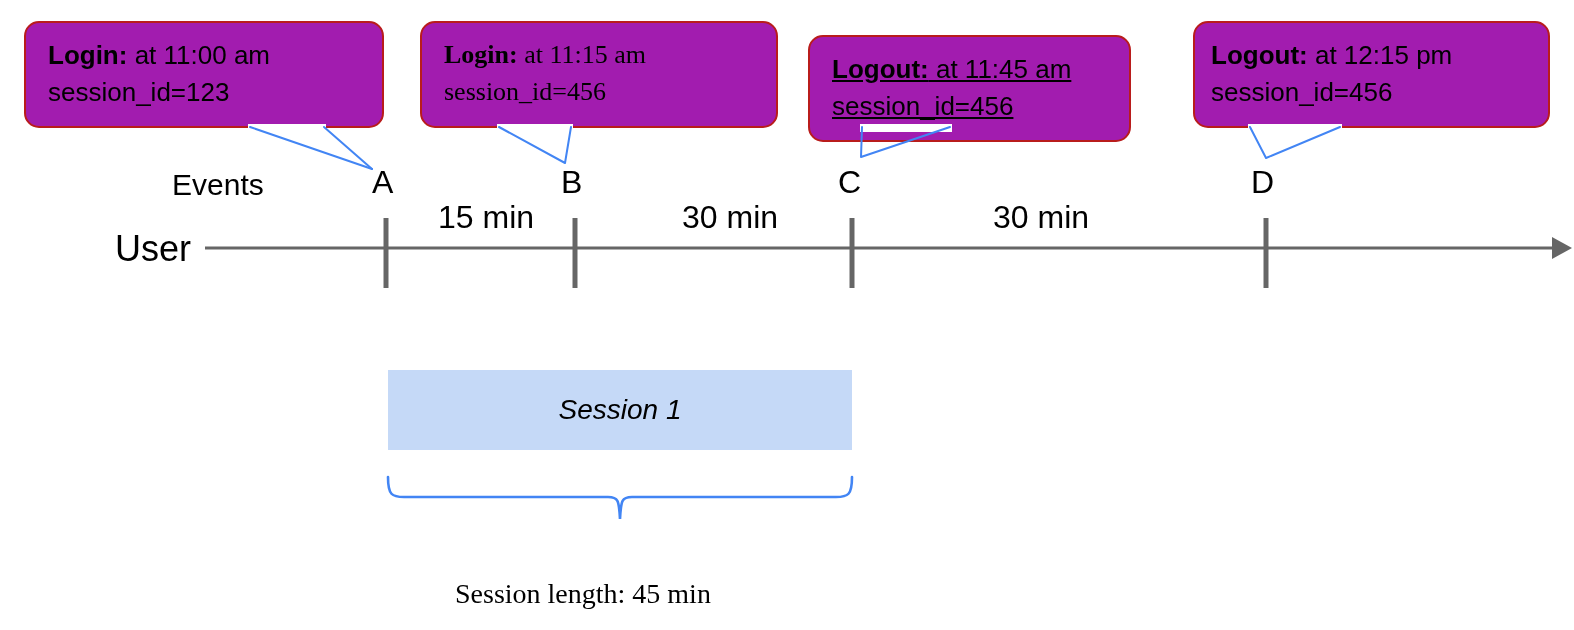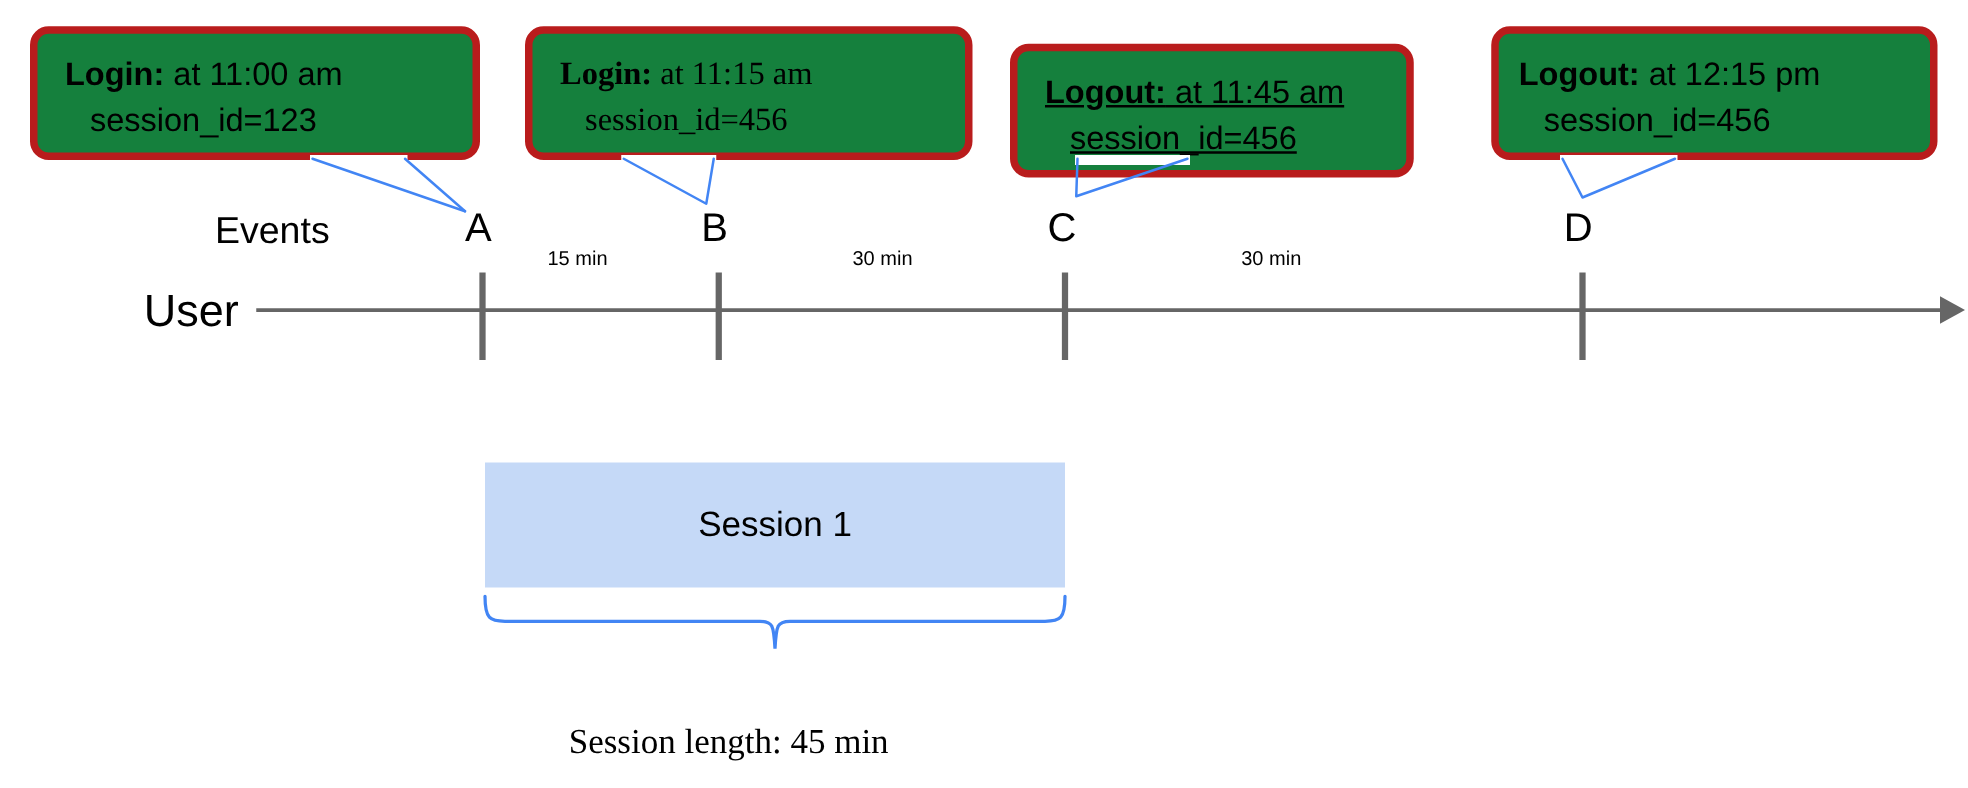--- a/index.html
+++ b/index.html
@@ -13,35 +13,34 @@
     height: 630px;
     background: #ffffff;
     font-family: "Liberation Sans", sans-serif;
     overflow: hidden;
   }
 
   
   .callout {
     position: absolute;
     box-sizing: border-box;
-    border: 6px solid #b91c1c;
+    border: 2px solid #b91c1c;
     border-radius: 15px;
-    background: #15803d;
+    background: #a21caf;
     padding: 14px 20px 0 22px;
     font-size: 26px;
     line-height: 1.42;
     color: #000000;
     white-space: nowrap;
   }
   .callout .evt {
     font-weight: bold;
   }
   .callout .ln2 {
     display: block;
-    margin-left: 20px;
   }
 
   
   .overlay {
     position: absolute;
     left: 0;
     top: 0;
     width: 1574px;
     height: 630px;
     pointer-events: none;
@@ -57,21 +56,21 @@
     font-size: 30px;
   }
   .axis-row-label-user {
     font-size: 36px;
     margin-left: 23px;
   }
   .tick-label {
     font-size: 32px;
   }
   .interval-label {
-    font-size: 16px;
+    font-size: 32px;
   }
 
   
   .session-bar {
     position: absolute;
     background: #c5d9f7;
     display: flex;
     align-items: center;
     justify-content: center;
     font-size: 28px;
@@ -161,19 +160,19 @@
 
   <div class="lbl tick-label" style="left:372px; top:164px;">A</div>
   <div class="lbl tick-label" style="left:561px; top:164px;">B</div>
   <div class="lbl tick-label" style="left:838px; top:164px;">C</div>
   <div class="lbl tick-label" style="left:1251px; top:164px;">D</div>
 
   <div class="lbl interval-label" style="left:438px; top:199px;">15 min</div>
   <div class="lbl interval-label" style="left:682px; top:199px;">30 min</div>
   <div class="lbl interval-label" style="left:993px; top:199px;">30 min</div>
 
-  <div class="session-bar" style="left:388px; top:370px; width:464px; height:100px;">
+  <div class="session-bar" style="left:388px; top:370px; width:464px; height:80px;font-style:italic;">
     <span>Session 1</span>
   </div>
 
   <div class="caption" style="left:455px; top:578px;font-family:Liberation Serif, serif;">Session length: 45 min</div>
 
 </div>
 
 </body></html>

